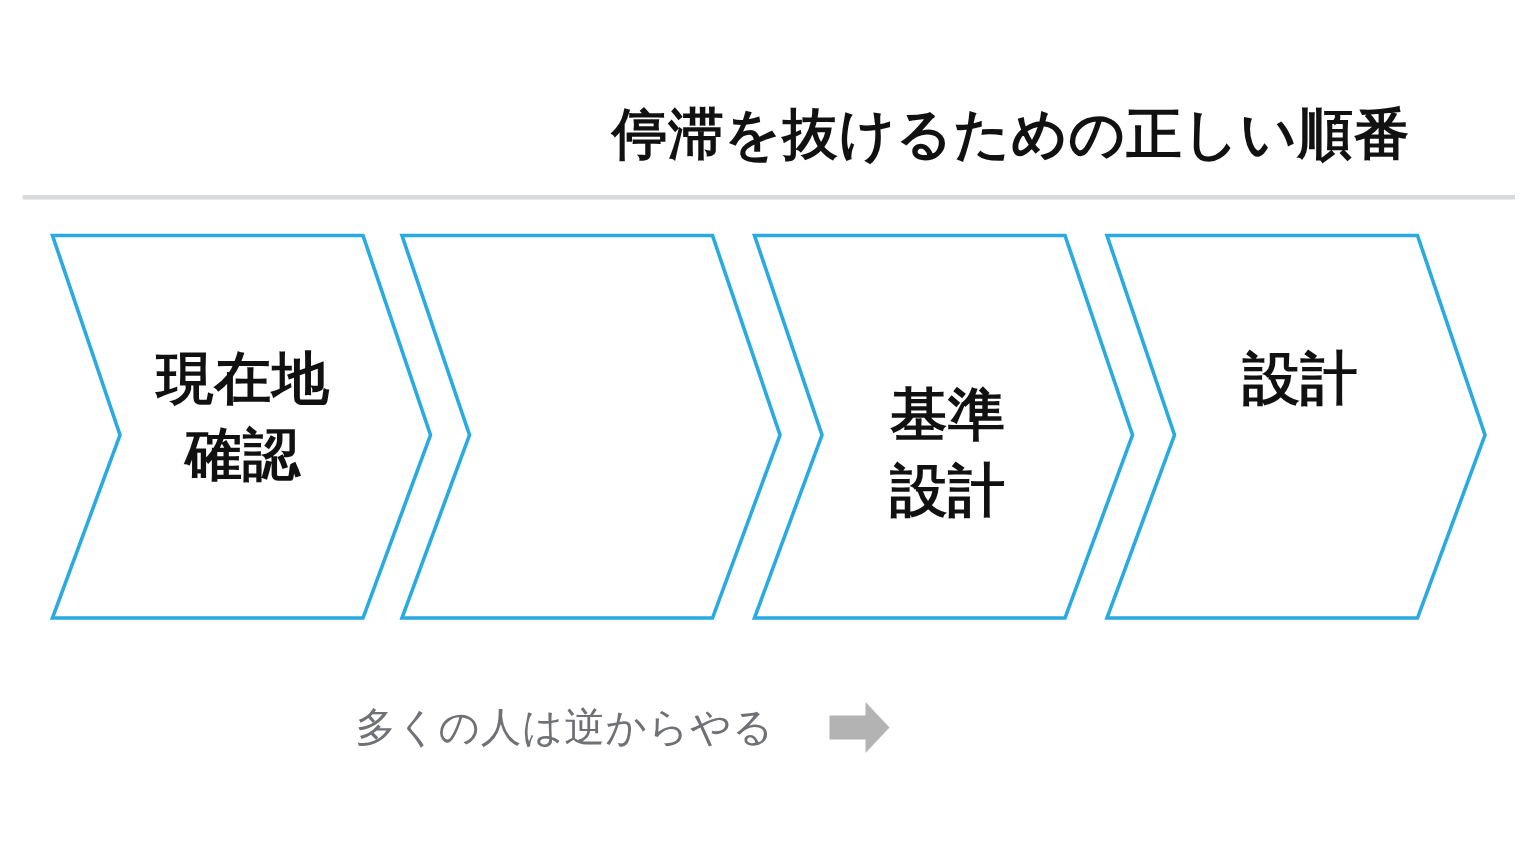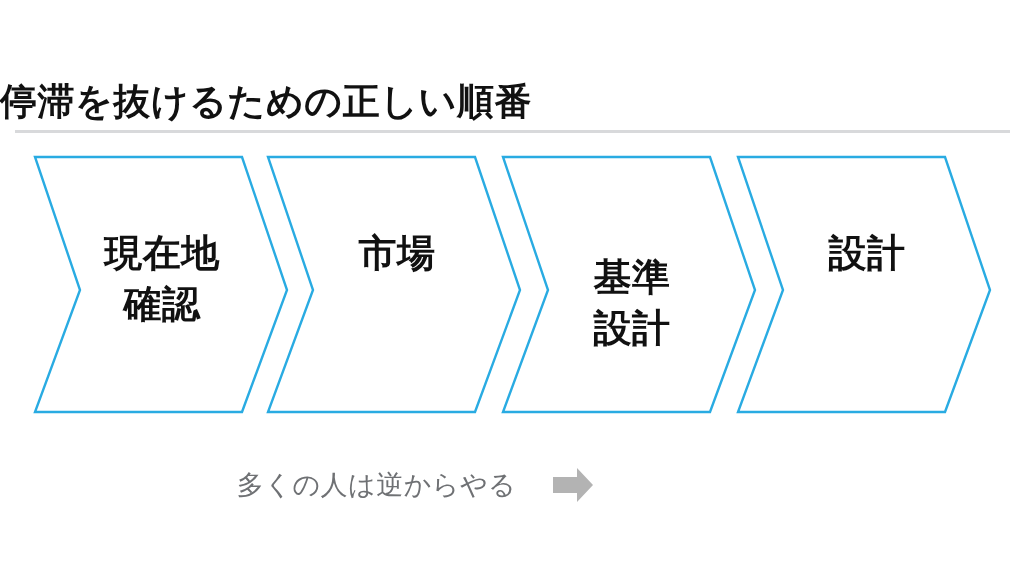--- a/index.html
+++ b/index.html
@@ -21,28 +21,27 @@
     height: 576px;
     background: #ffffff;
   }
 
   
   #title {
     position: absolute;
     left: 0;
     top: 70px;
     width: 940px;
-    text-align: left;
+    text-align: right;
     font-size: 37px;
     font-weight: bold;
     color: #111111;
     letter-spacing: 0.5px;
     line-height: 1.1;
     white-space: nowrap;
-    margin-top: 12px;
   }
 
   #title-divider {
     position: absolute;
     left: 15px;
     top: 130px;
     width: 995px;
     height: 3px;
     background: #d8d9db;
   }
@@ -143,21 +142,20 @@
 
       <path class="chev-shape" stroke="#29abe2" d="M 738 7 L 945 7 L 990 140 L 945 262 L 738 262 L 783 140 Z"></path>
     </svg>
 
     <div id="chev-label-0" class="chev-label">
       <span class="line">現在地</span>
       <span class="line">確認</span>
     </div>
 
     <div id="chev-label-1" class="chev-label">
-      <span class="line">市場</span>
     </div>
 
     <div id="chev-label-2" class="chev-label">
       <span class="line">基準</span>
       <span class="line">設計</span>
     </div>
 
     <div id="chev-label-3" class="chev-label">
       <span class="line">設計</span>
     </div>

